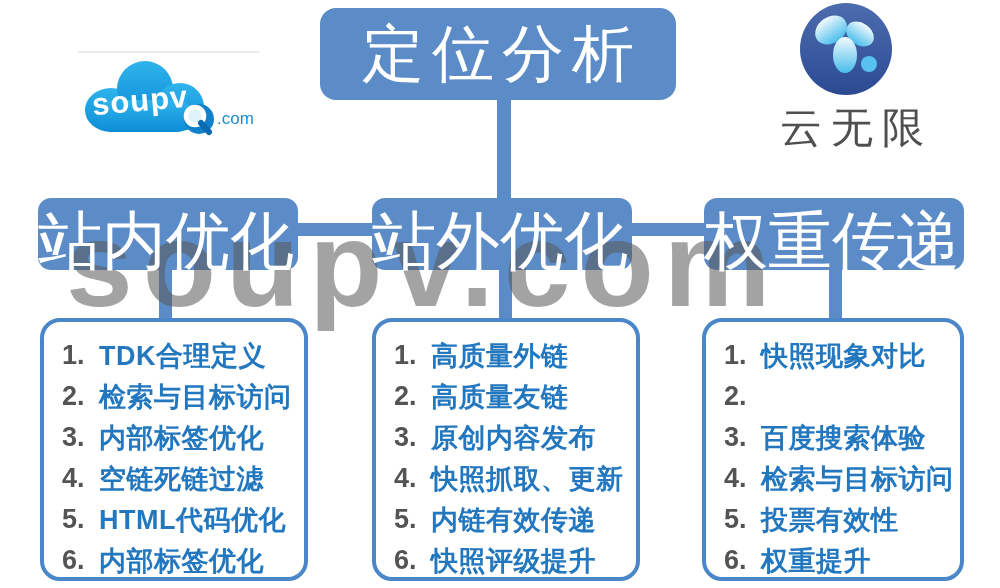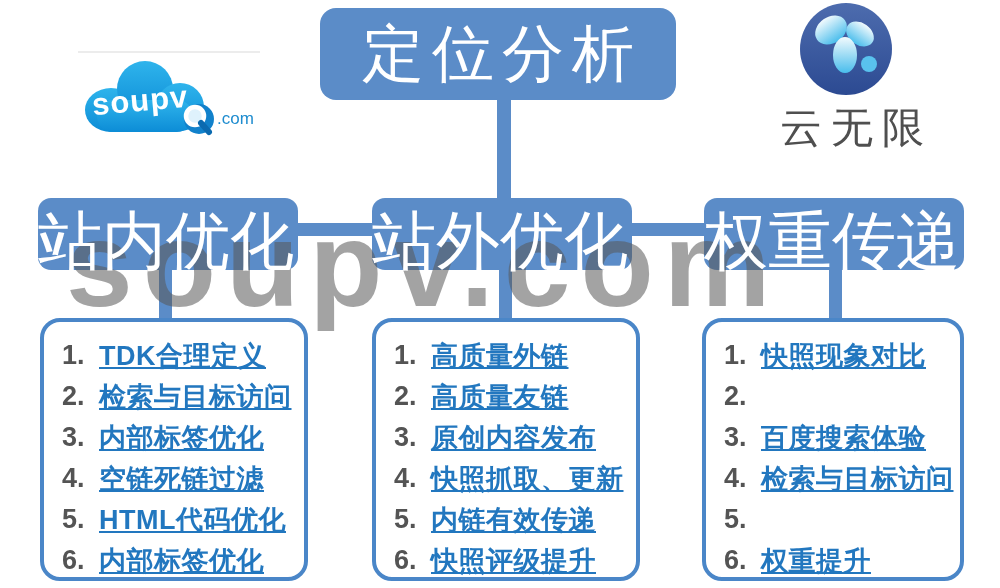--- a/index.html
+++ b/index.html
@@ -45,21 +45,21 @@
   .watermark { position:absolute; left:66px; top:204px; z-index:3; font-size:120px; line-height:1; font-weight:bold; letter-spacing:10px; color:rgba(88,88,88,0.55); white-space:nowrap; pointer-events:none; }
 
   
   .list-box { position:absolute; top:318px; height:263px; background:#fff; border:4px solid #4a86c8; border-radius:20px; padding:13px 6px 0 18px; }
   .list-box.l1 { left:40px;  width:268px; }
   .list-box.l2 { left:372px; width:268px; }
   .list-box.l3 { left:702px; width:262px; }
   .list-box ul { list-style:none; }
   .list-box .item { display:flex; align-items:center; height:41px; white-space:nowrap; }
   .list-box .num { width:37px; flex:0 0 37px; font-size:27px; font-weight:bold; color:#545454; }
-  .list-box .txt { font-size:27px; font-weight:bold; color:#2277bf; letter-spacing:0.5px;text-decoration:underline; }
+  .list-box .txt { font-size:27px; font-weight:bold; color:#2277bf; letter-spacing:0.5px; }
 </style>
 </head>
 <body>
 
 <div class="stage">
 
   <div class="logo-soupv">
     <div class="topline"></div>
     <svg width="170" height="80" viewBox="0 0 170 80">
       <defs>
@@ -190,20 +190,21 @@
         <li class="item">
           <span class="num">3.</span>
           <span class="txt">百度搜索体验</span>
         </li>
         <li class="item">
           <span class="num">4.</span>
           <span class="txt">检索与目标访问</span>
         </li>
         <li class="item">
           <span class="num">5.</span>
+          <span class="txt">投票有效性</span>
         </li>
         <li class="item">
           <span class="num">6.</span>
           <span class="txt">权重提升</span>
         </li>
       </ul>
   </div>
 
   <div class="watermark">soupv.com</div>
 

